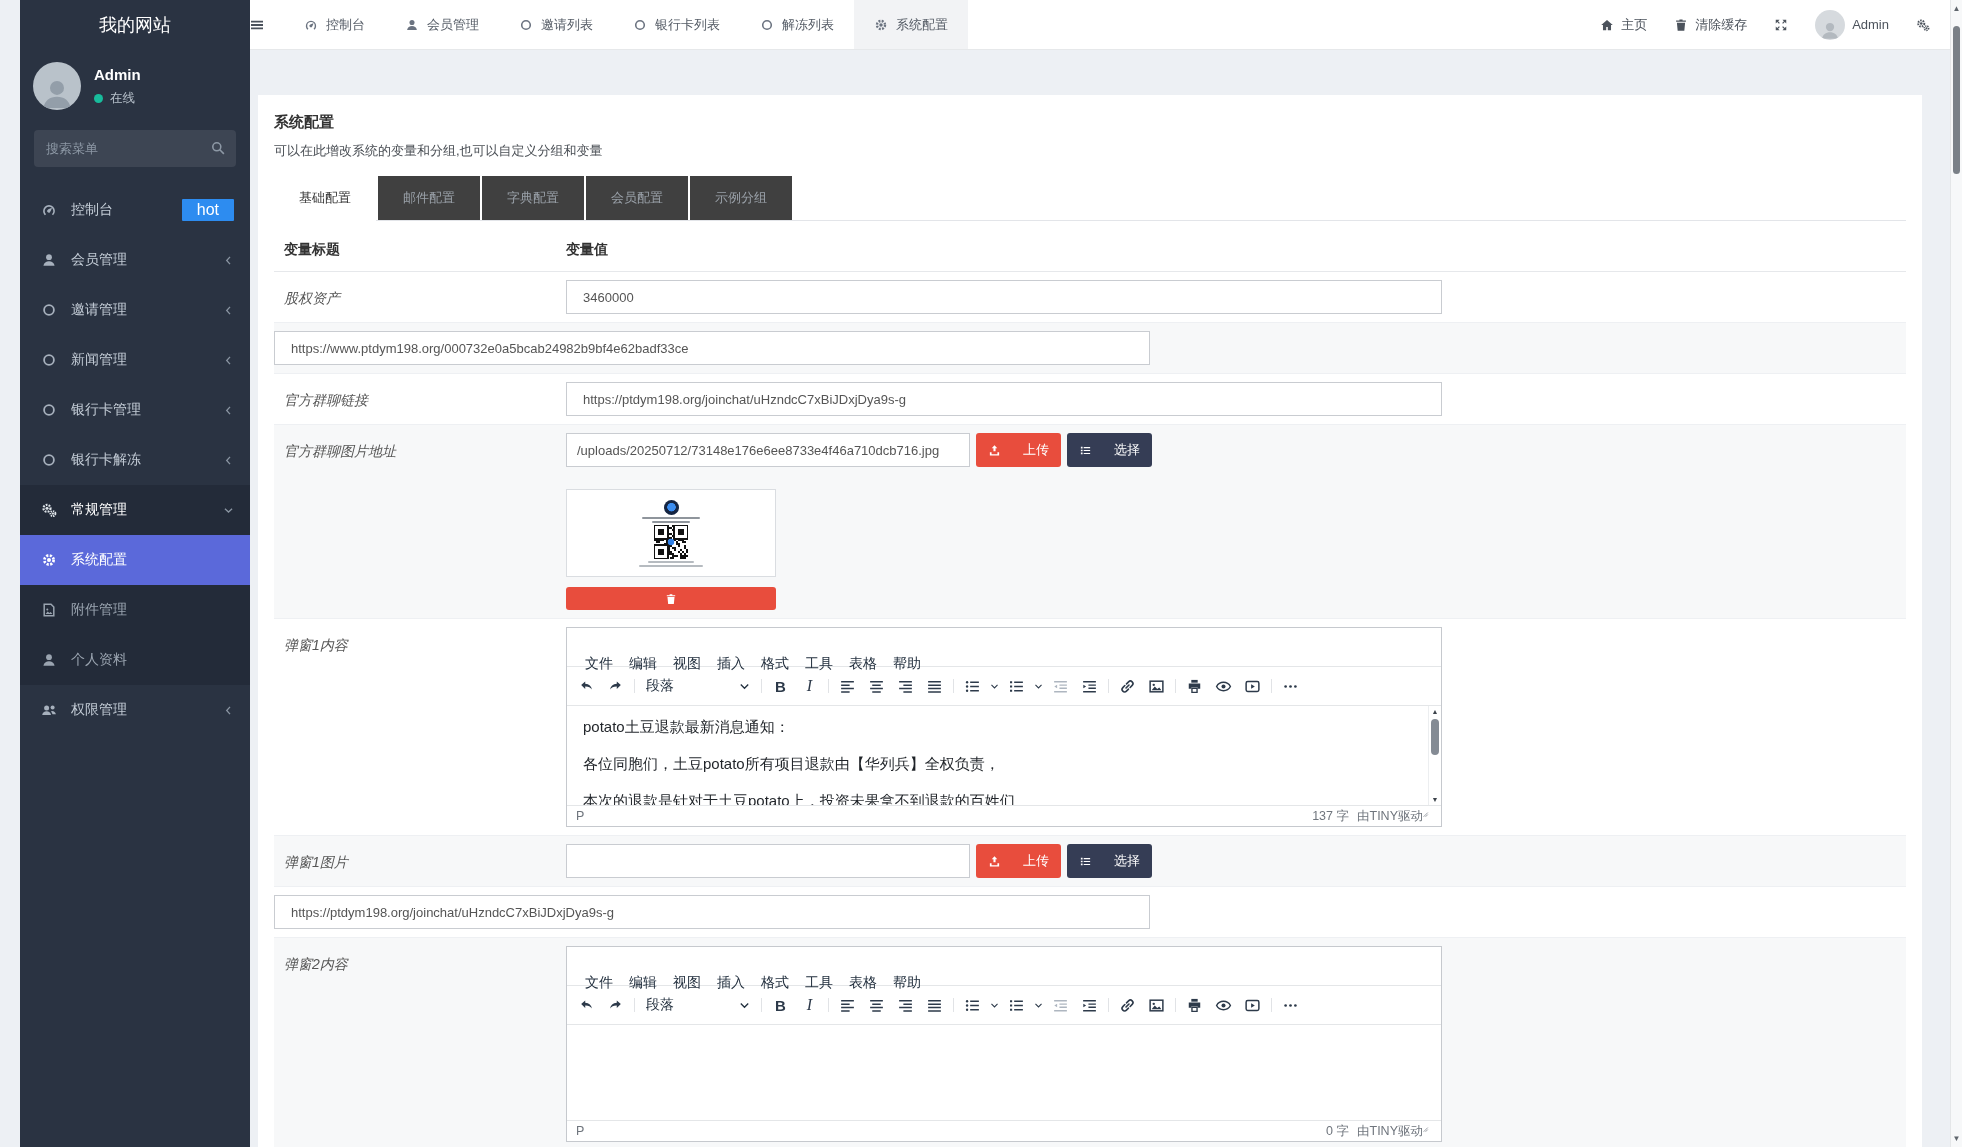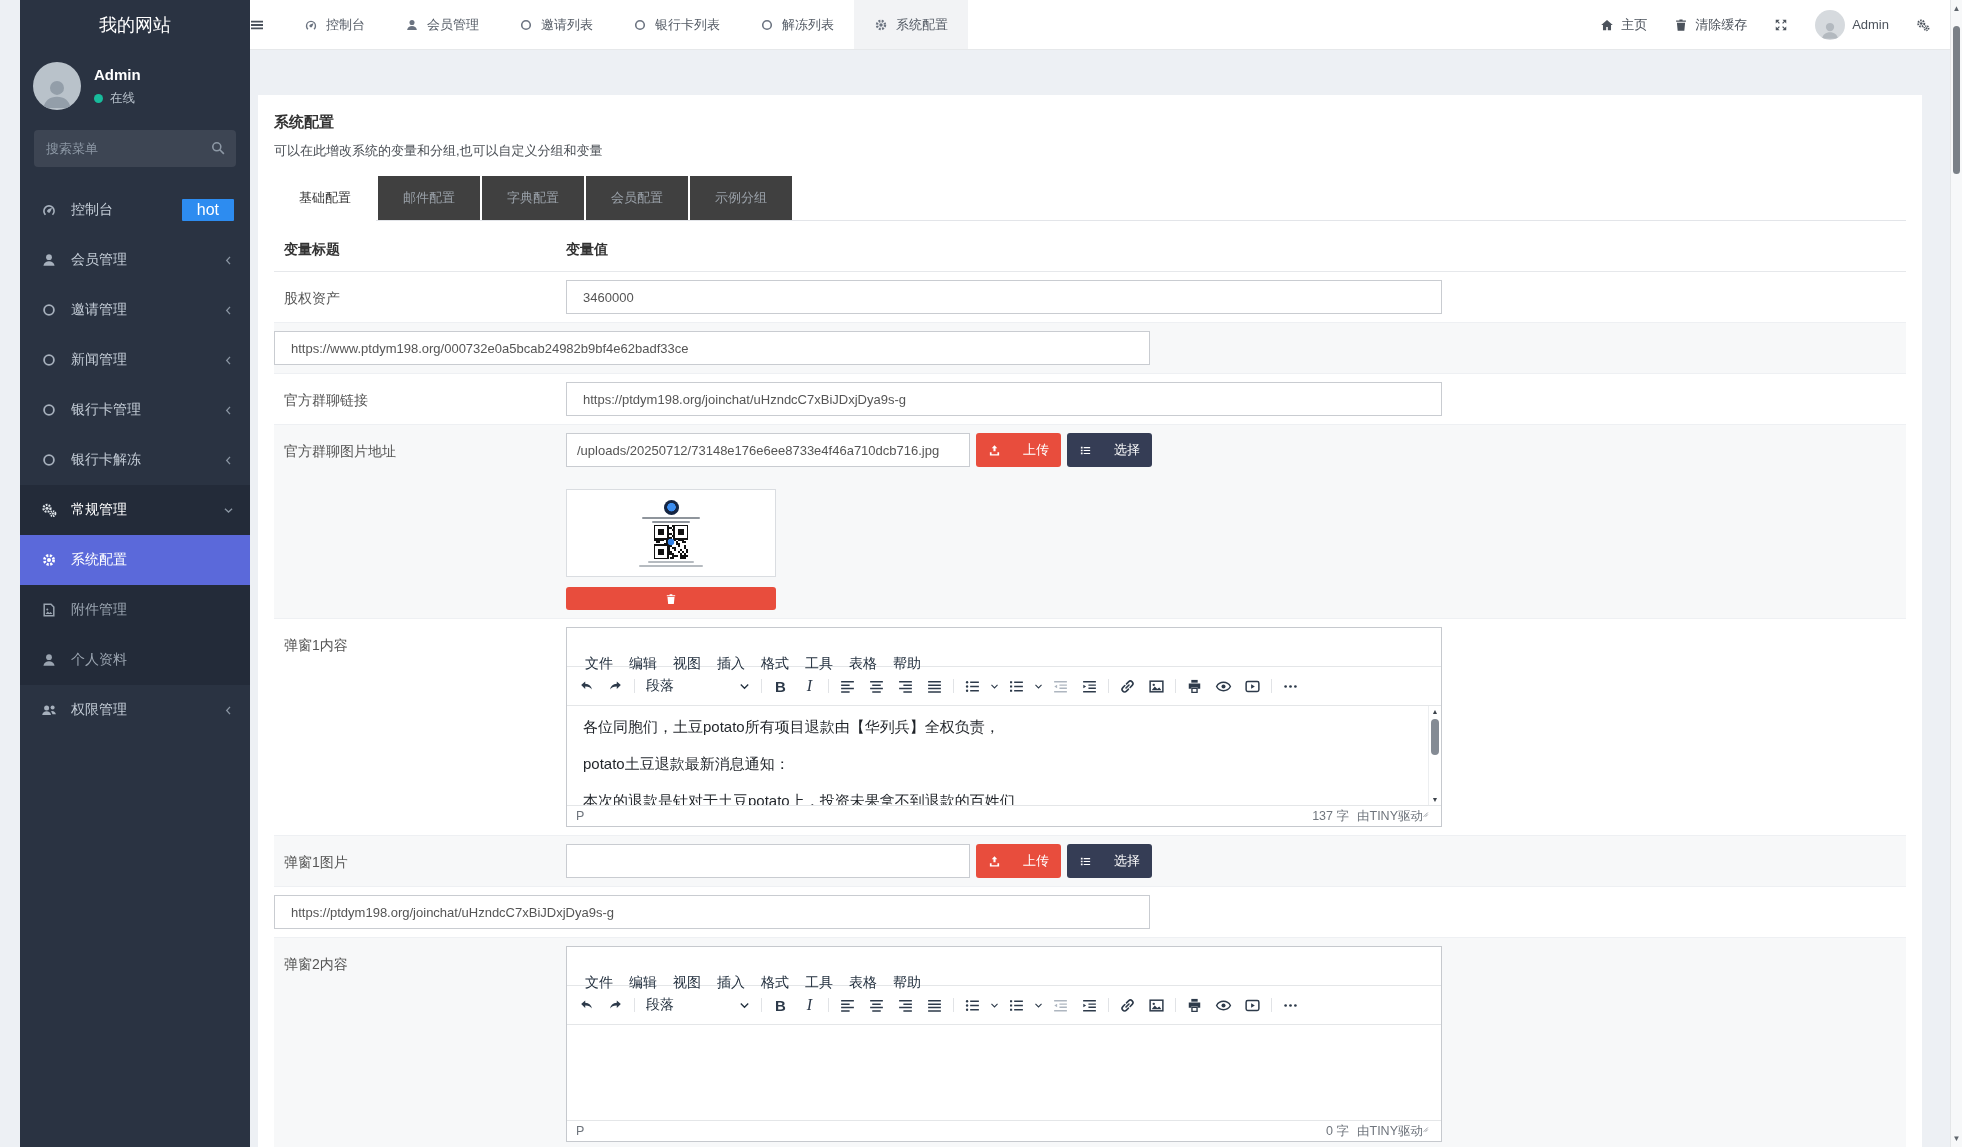--- a/index.html
+++ b/index.html
@@ -57,21 +57,21 @@
   .card{margin:44px 28px 0;background:#fff;padding:16px 16px 0;min-height:1100px;}
   .card-title{font-size:15px;font-weight:bold;color:#333;margin:2px 0 10px;}
   .card-sub{font-size:13px;color:#4a4f55;margin-bottom:16px;}
   .cfg-tabs{display:flex;gap:2px;border-bottom:1px solid #e3e5e9;}
   .cfg-tab{padding:13px 25px;font-size:13px;color:#9aa1a9;background:#404040;cursor:pointer;}
   .cfg-tab.active{background:#fff;color:#333;border-bottom:1px solid #fff;margin-bottom:-1px;}
   .tbl-head{display:flex;padding:20px 0 12px;border-bottom:1px solid #e6e8eb;font-size:14px;font-weight:bold;color:#333;}
   .col-name{width:292px;padding-left:10px;}
   .row{display:flex;border-bottom:1px solid #eef0f3;padding:8px 0;}
   .row.alt{background:#f7f8f9;}
-  .row-label{width:292px;padding:10px 0 0 10px;font-size:14px;color:#555;}
+  .row-label{width:292px;padding:10px 0 0 10px;font-size:14px;color:#555;font-style:italic;}
   .row-value{flex:1;}
   .txt{height:34px;border:1px solid #c9ccd1;background:#fff;font-size:13px;color:#555;padding:0 10px;font-family:inherit;outline:none;}
   .txt.wide{width:876px;padding-left:16px;}
   .txt.narrow{width:404px;}
   .file-line{display:flex;gap:6px;}
   .btn{height:34px;display:inline-flex;align-items:center;gap:22px;padding:0 12px;font-size:13px;color:#fff;border-radius:3px;border:none;cursor:pointer;font-family:inherit;}
   .btn .ic svg{width:13px;height:13px;}
   .btn.upload{background:#e84d3d;}
   .btn.choose{background:#353d55;}
   .preview-box{margin-top:22px;width:210px;height:88px;border:1px solid #dadde1;background:#fff;display:flex;align-items:center;justify-content:center;}
@@ -659,22 +659,22 @@
                 <span class="tsep"></span>
                 <button class="tbtn">
                   <svg viewBox="0 0 16 16" fill="currentColor">
                     <circle cx="3.4" cy="8" r="1.25"></circle>
                     <circle cx="8" cy="8" r="1.25"></circle>
                     <circle cx="12.6" cy="8" r="1.25"></circle>
                   </svg>
                 </button>
               </div>
               <div class="ed-body" style="height: 100px;">
+                <p>potato土豆退款最新消息通知：</p>
                 <p>各位同胞们，土豆potato所有项目退款由【华列兵】全权负责，</p>
-                <p>potato土豆退款最新消息通知：</p>
                 <p>本次的退款是针对于土豆potato上，投资未果拿不到退款的百姓们</p>
                 <div class="ed-scroll">
                   <div class="sa" style="top:2px">▲</div>
                   <div class="sthumb"></div>
                   <div class="sa" style="bottom:2px">▼</div>
                 </div>
               </div>
               <div class="ed-status">
                 <span class="path">P</span>
                 <span class="wc">137 字</span>

